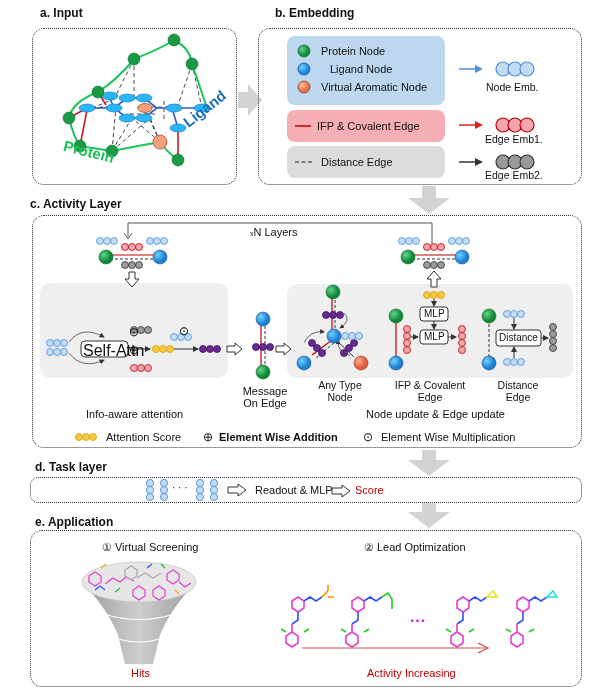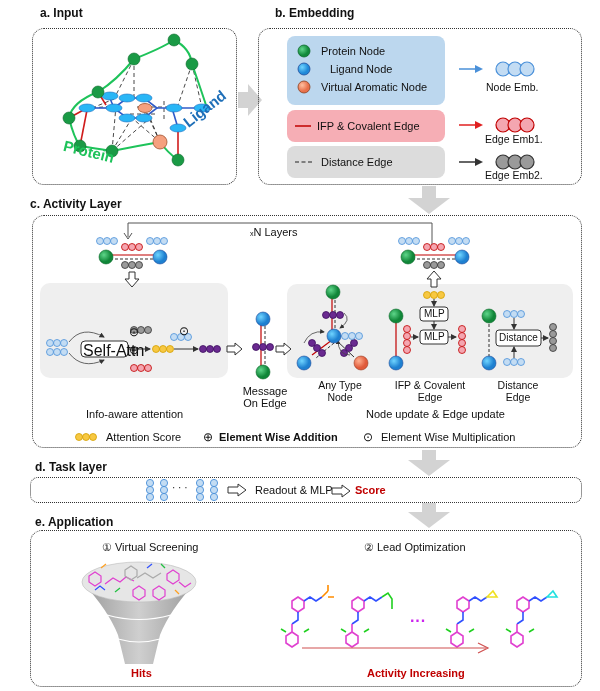--- a/index.html
+++ b/index.html
@@ -3,21 +3,21 @@
 <meta charset="utf-8">
 <style>
   html,body{margin:0;padding:0;background:#fff;}
   body{width:600px;height:691px;position:relative;overflow:hidden;font-family:"Liberation Sans",sans-serif;color:#111;}
   .abs{position:absolute;}
   .sec-title{position:absolute;font-weight:bold;font-size:12px;color:#111;}
   .panel{position:absolute;border:1.3px dotted #333;border-radius:12px;box-sizing:border-box;}
   .txt{position:absolute;font-size:11px;white-space:nowrap;}
   .small{font-size:10.5px;}
   .center{text-align:center;}
-  .red-bold{color:#c00000;font-weight:bold;}
+  .red-bold{color:#c00000;font-weight:normal;}
   .legend-box{position:absolute;border-radius:8px;}
 </style>
 </head>
 <body>
 
 <div class="sec-title" style="left:40px;top:6px;">a. Input</div>
 <div class="sec-title" style="left:275px;top:6px;">b. Embedding</div>
 <div class="sec-title" style="left:30px;top:197px;">c. Activity Layer</div>
 <div class="sec-title" style="left:35px;top:460px;">d. Task layer</div>
 <div class="sec-title" style="left:35px;top:515px;">e. Application</div>

